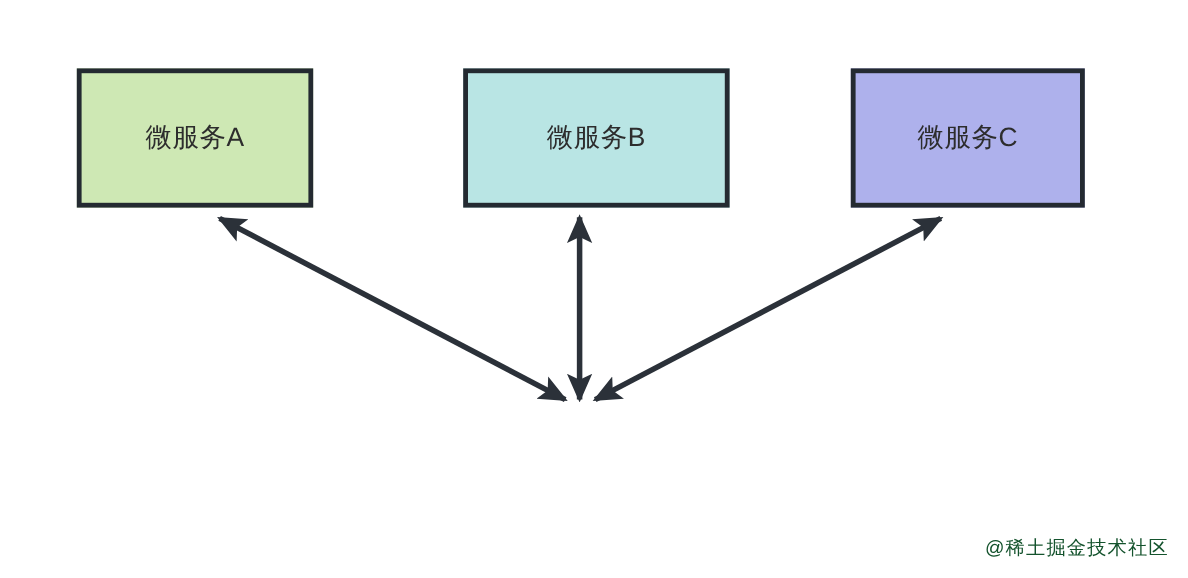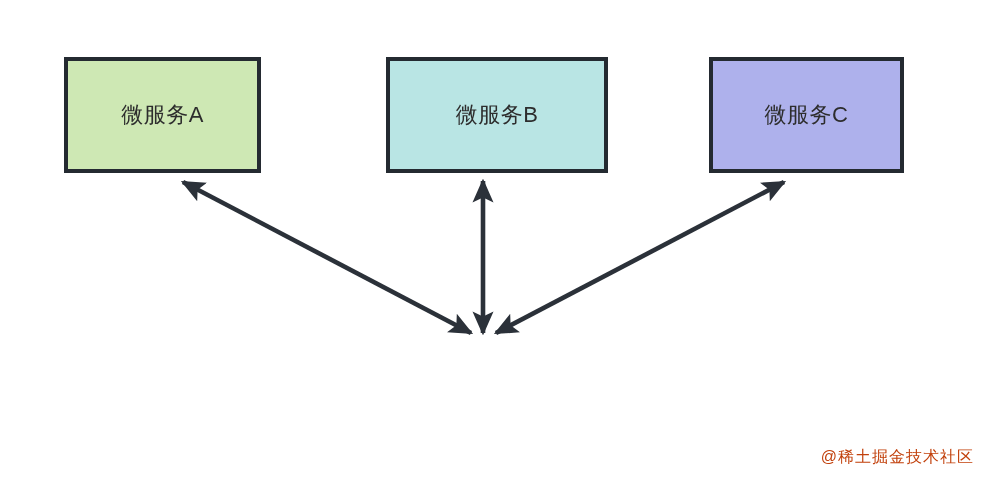--- a/index.html
+++ b/index.html
@@ -64,21 +64,21 @@
     top: 339px;
     width: 195px;
     height: 108px;
     background: #ffffff;
   }
   #watermark {
     position: absolute;
     right: 16px;
     bottom: 14px;
     font-size: 16px;
-    color: #c2410c;
+    color: #14532d;
     letter-spacing: 1px;
     white-space: nowrap;
     z-index: 3;
     font-family: "Liberation Sans", "DejaVu Sans", sans-serif;
   }
 </style>
 </head>
 <body>
 
 <div id="canvas">

